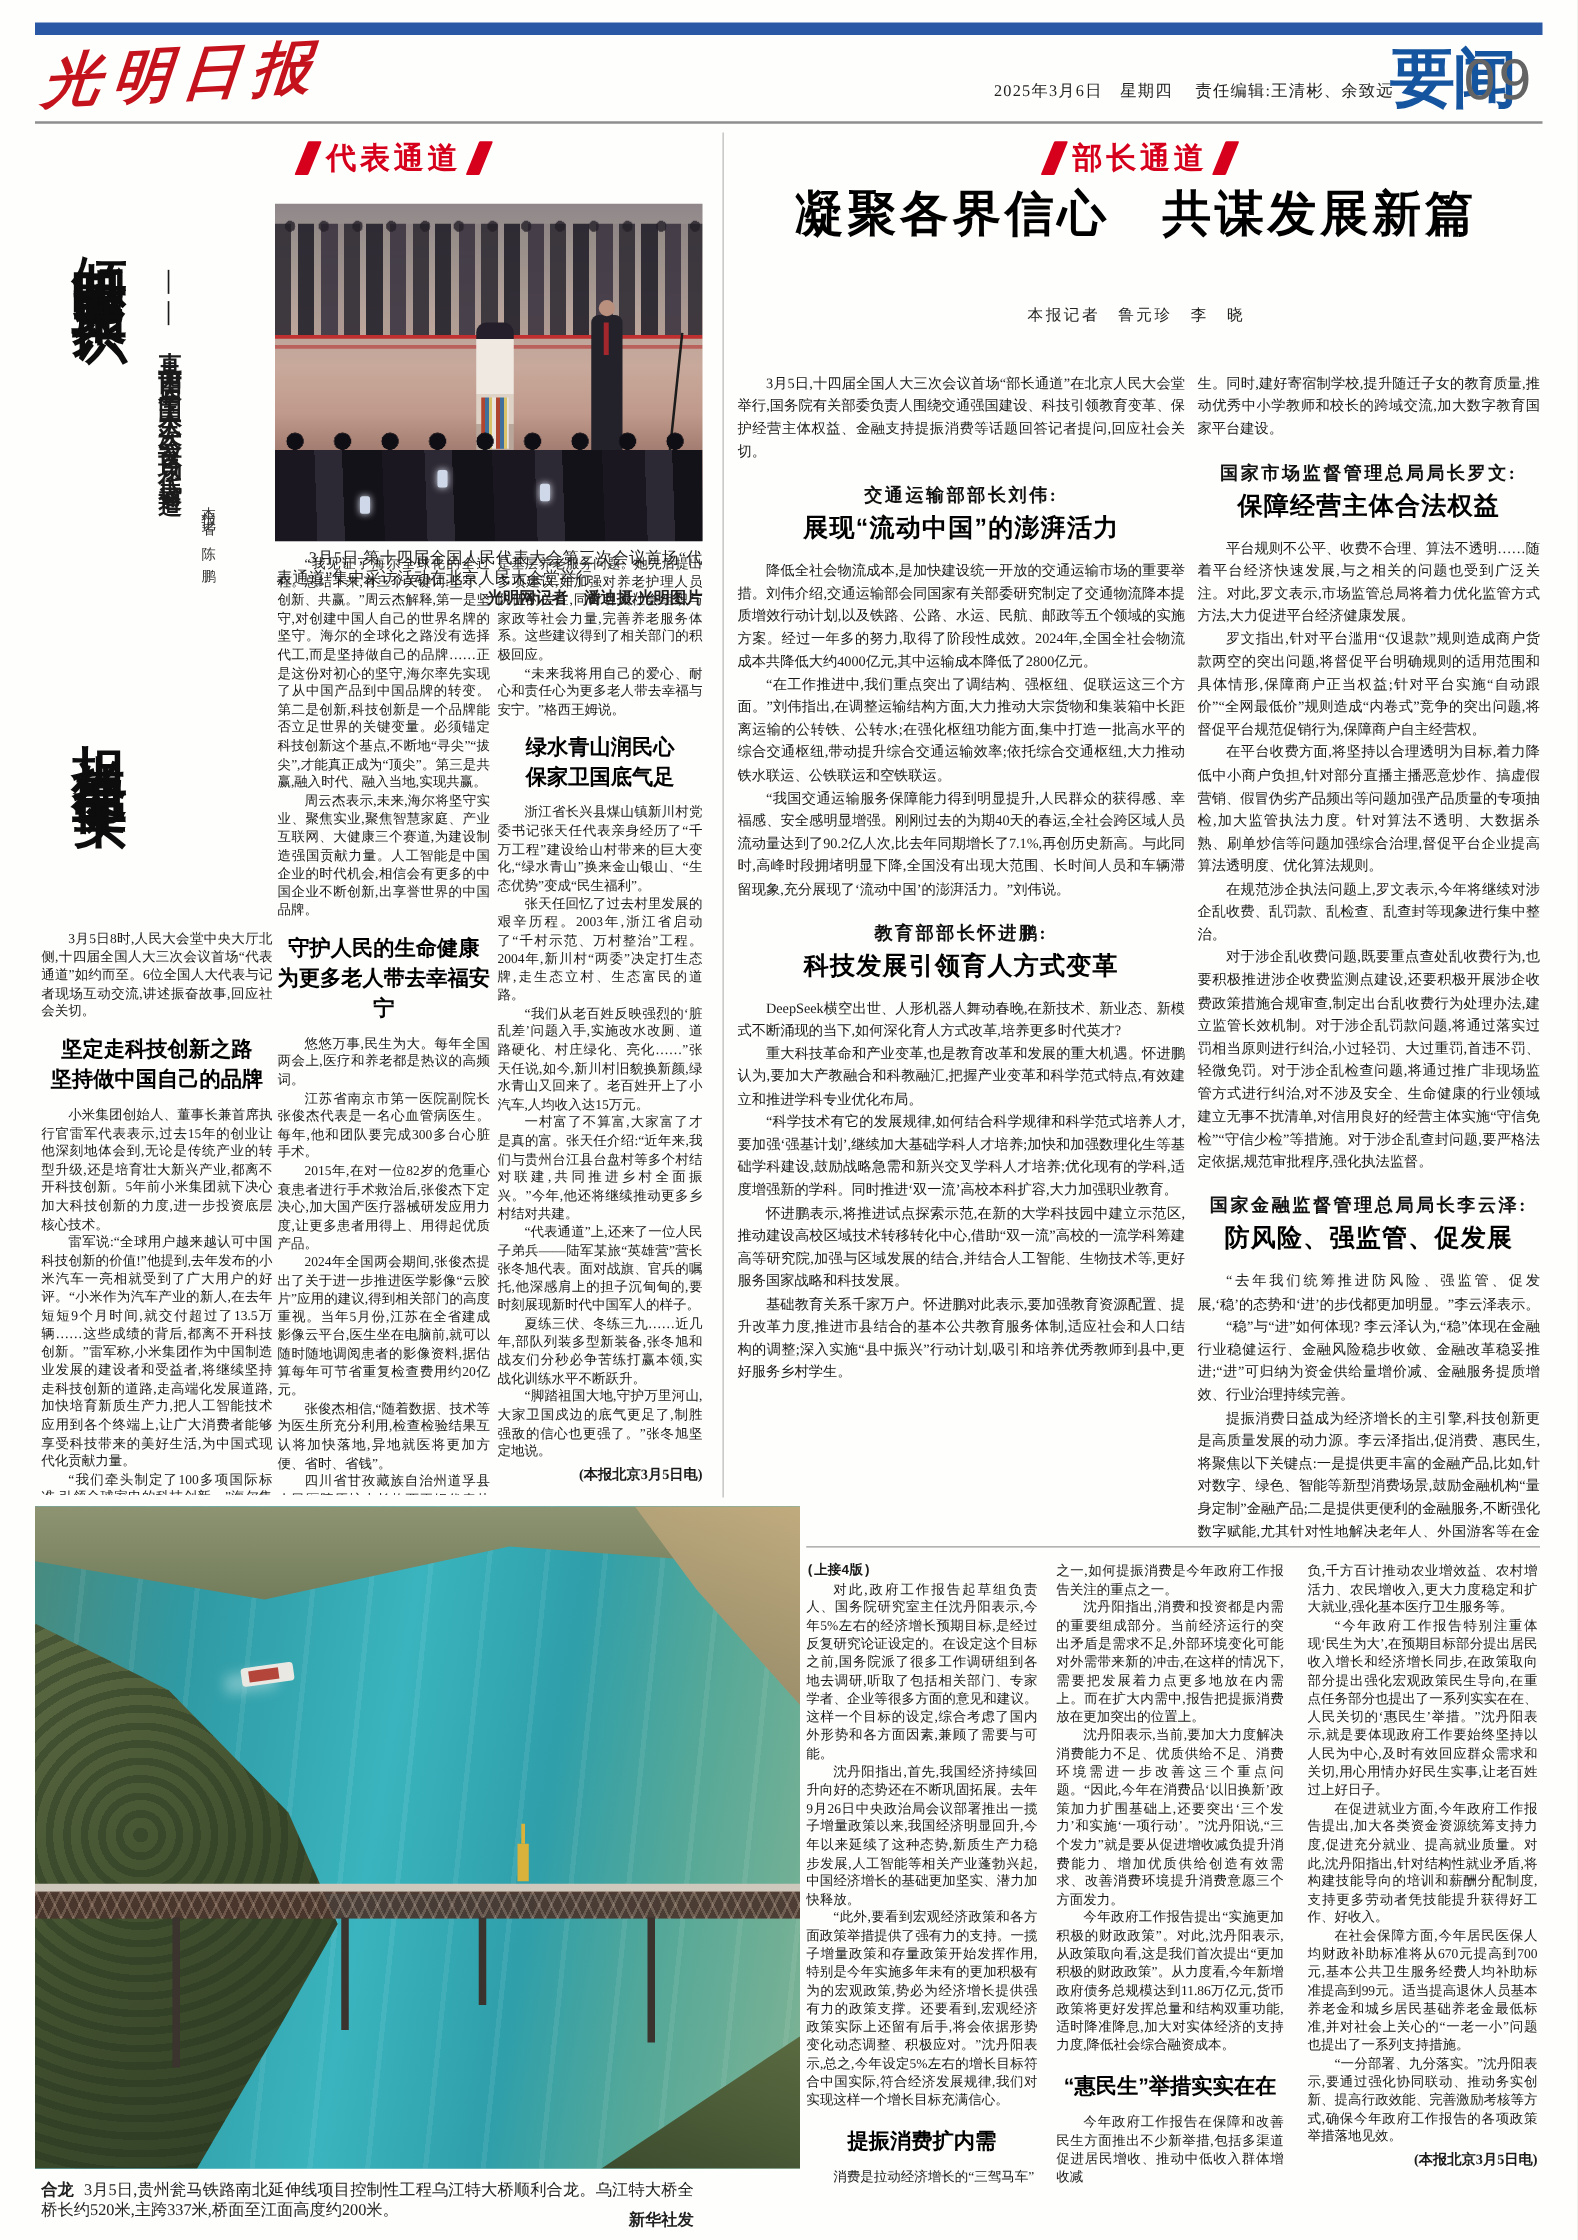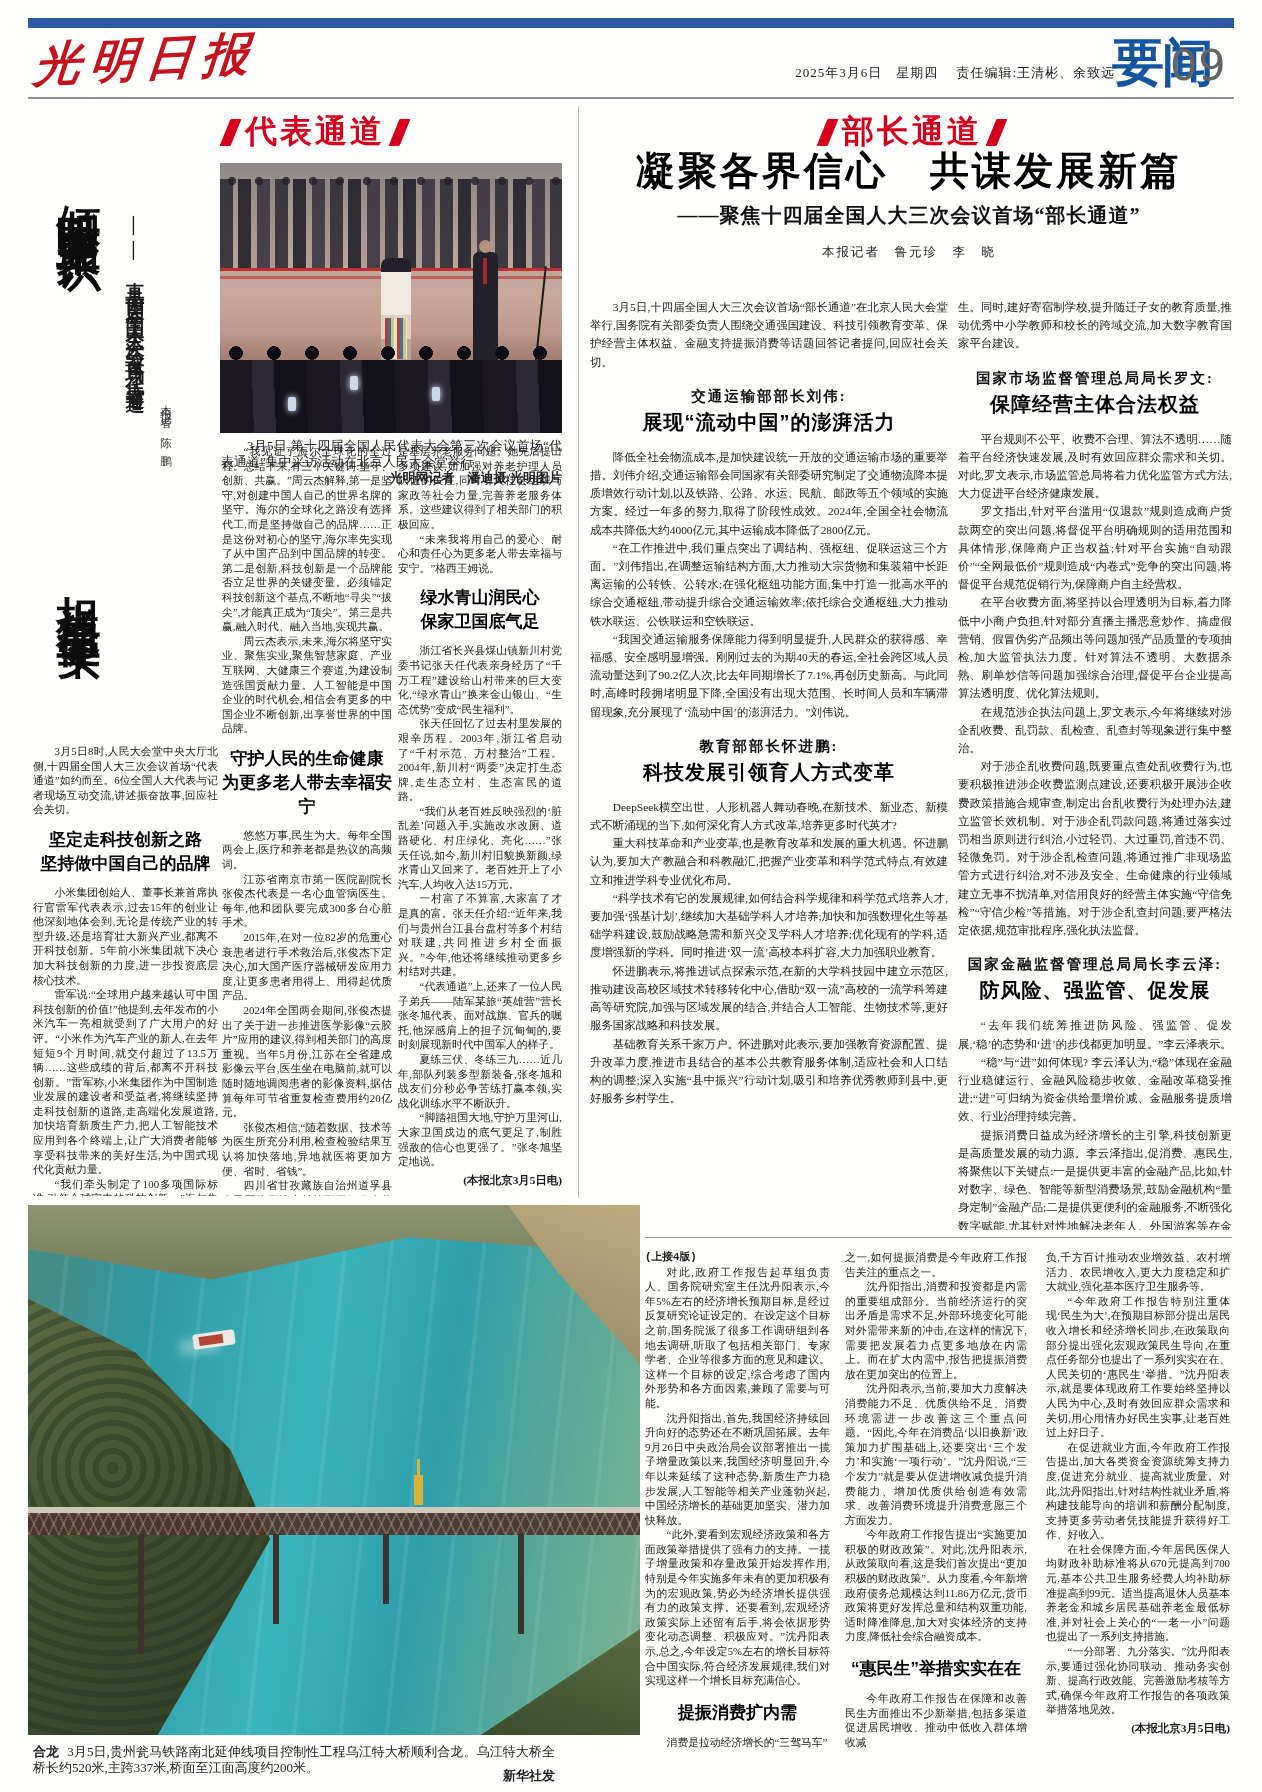--- a/index.html
+++ b/index.html
@@ -13,21 +13,21 @@
         letter-spacing:9px;transform:rotate(-3deg) skewX(-8deg);font-family:"DejaVu Serif",serif;}
   .dateline{left:700px;top:64px;width:415px;text-align:right;font-size:13px;font-weight:400;color:#222;letter-spacing:1px;}
   .yaowen{left:1112px;top:28px;font-size:52px;font-weight:900;color:#15549f;letter-spacing:-2px;font-family:"Liberation Serif",serif;}
   .pagenum{left:1170px;top:40px;font-size:43px;color:#646464;font-family:"DejaVu Sans",sans-serif;font-weight:400;letter-spacing:1px;}
   .headrule{left:28px;top:97px;width:1206px;height:1.5px;background:#8e8e8e;}
   .vrule{left:578px;top:106px;width:1px;height:1092px;background:#b9b9b9;}
   .botrule{left:645px;top:1237px;width:587px;height:1px;background:#9a9a9a;}
 
   
   .badge{display:flex;align-items:center;gap:9px;justify-content:center;}
-  .badge b{color:#d6001c;font-size:32px;font-weight:900;letter-spacing:3px;font-family:"Liberation Sans","DejaVu Sans",sans-serif;}
+  .badge b{color:#d6001c;font-size:24px;font-weight:900;letter-spacing:3px;font-family:"Liberation Sans","DejaVu Sans",sans-serif;}
   .slash{width:11px;height:27px;background:#d6001c;transform:skewX(-22deg);border-radius:1px;}
 
   
   .col{overflow:hidden;}
   .bp{margin:0;font-size:10.8px;line-height:14.6px;text-align:justify;text-indent:2em;color:#1a1a1a;}
   .rp{margin:0;font-size:11.4px;line-height:18.2px;text-align:justify;text-indent:2em;color:#1a1a1a;}
   .cont{text-indent:0;}
   .subhead{font-family:"Liberation Sans","DejaVu Sans",sans-serif;font-weight:800;text-align:center;
            font-size:17px;line-height:24px;margin:11px 0 9px;color:#000;}
   .bsub{font-family:"Liberation Sans","DejaVu Sans",sans-serif;font-weight:800;text-align:center;
@@ -203,21 +203,20 @@
       </div>
     <p class="bp cont datel">(本报北京3月5日电)</p>
   </div>
 
   <div class="abs badge" style="left:822px;top:110px;width:180px;">
     <i class="slash"></i>
     <b>部长通道</b>
     <i class="slash"></i>
   </div>
   <div class="abs rhead">凝聚各界信心　共谋发展新篇</div>
-  <div class="abs rsub">——聚焦十四届全国人大三次会议首场“部长通道”</div>
   <div class="abs rby">本报记者　鲁元珍　李　晓</div>
 
   <div class="abs col" style="left:590px;top:298px;width:358px;height:932px;">
     <p class="rp">3月5日,十四届全国人大三次会议首场“部长通道”在北京人民大会堂举行,国务院有关部委负责人围绕交通强国建设、科技引领教育变革、保护经营主体权益、金融支持提振消费等话题回答记者提问,回应社会关切。</p>
     <div class="mlabel">交通运输部部长刘伟:</div>
     <div class="mtitle">展现“流动中国”的澎湃活力</div>
     <div>
         <p class="rp">降低全社会物流成本,是加快建设统一开放的交通运输市场的重要举措。刘伟介绍,交通运输部会同国家有关部委研究制定了交通物流降本提质增效行动计划,以及铁路、公路、水运、民航、邮政等五个领域的实施方案。经过一年多的努力,取得了阶段性成效。2024年,全国全社会物流成本共降低大约4000亿元,其中运输成本降低了2800亿元。</p>
         <p class="rp">“在工作推进中,我们重点突出了调结构、强枢纽、促联运这三个方面。”刘伟指出,在调整运输结构方面,大力推动大宗货物和集装箱中长距离运输的公转铁、公转水;在强化枢纽功能方面,集中打造一批高水平的综合交通枢纽,带动提升综合交通运输效率;依托综合交通枢纽,大力推动铁水联运、公铁联运和空铁联运。</p>
         <p class="rp">“我国交通运输服务保障能力得到明显提升,人民群众的获得感、幸福感、安全感明显增强。刚刚过去的为期40天的春运,全社会跨区域人员流动量达到了90.2亿人次,比去年同期增长了7.1%,再创历史新高。与此同时,高峰时段拥堵明显下降,全国没有出现大范围、长时间人员和车辆滞留现象,充分展现了‘流动中国’的澎湃活力。”刘伟说。</p>
@@ -231,21 +230,21 @@
         <p class="rp">怀进鹏表示,将推进试点探索示范,在新的大学科技园中建立示范区,推动建设高校区域技术转移转化中心,借助“双一流”高校的一流学科筹建高等研究院,加强与区域发展的结合,并结合人工智能、生物技术等,更好服务国家战略和科技发展。</p>
         <p class="rp">基础教育关系千家万户。怀进鹏对此表示,要加强教育资源配置、提升改革力度,推进市县结合的基本公共教育服务体制,适应社会和人口结构的调整;深入实施“县中振兴”行动计划,吸引和培养优秀教师到县中,更好服务乡村学生。</p>
       </div>
   </div>
 
   <div class="abs col" style="left:958px;top:298px;width:274px;height:932px;">
     <p class="rp cont">生。同时,建好寄宿制学校,提升随迁子女的教育质量,推动优秀中小学教师和校长的跨域交流,加大数字教育国家平台建设。</p>
     <div class="mlabel">国家市场监督管理总局局长罗文:</div>
     <div class="mtitle">保障经营主体合法权益</div>
     <div>
-        <p class="rp">平台规则不公平、收费不合理、算法不透明……随着平台经济快速发展,及时有效回应群众需求和关切。对此,罗文表示,市场监管总局将着力优化监管方式方法,大力促进平台经济健康发展。</p>
+        <p class="rp">平台规则不公平、收费不合理、算法不透明……随着平台经济快速发展,与之相关的问题也受到广泛关注。对此,罗文表示,市场监管总局将着力优化监管方式方法,大力促进平台经济健康发展。</p>
         <p class="rp">罗文指出,针对平台滥用“仅退款”规则造成商户货款两空的突出问题,将督促平台明确规则的适用范围和具体情形,保障商户正当权益;针对平台实施“自动跟价”“全网最低价”规则造成“内卷式”竞争的突出问题,将督促平台规范促销行为,保障商户自主经营权。</p>
         <p class="rp">在平台收费方面,将坚持以合理透明为目标,着力降低中小商户负担,针对部分直播主播恶意炒作、搞虚假营销、假冒伪劣产品频出等问题加强产品质量的专项抽检,加大监管执法力度。针对算法不透明、大数据杀熟、刷单炒信等问题加强综合治理,督促平台企业提高算法透明度、优化算法规则。</p>
         <p class="rp">在规范涉企执法问题上,罗文表示,今年将继续对涉企乱收费、乱罚款、乱检查、乱查封等现象进行集中整治。</p>
         <p class="rp">对于涉企乱收费问题,既要重点查处乱收费行为,也要积极推进涉企收费监测点建设,还要积极开展涉企收费政策措施合规审查,制定出台乱收费行为处理办法,建立监管长效机制。对于涉企乱罚款问题,将通过落实过罚相当原则进行纠治,小过轻罚、大过重罚,首违不罚、轻微免罚。对于涉企乱检查问题,将通过推广非现场监管方式进行纠治,对不涉及安全、生命健康的行业领域建立无事不扰清单,对信用良好的经营主体实施“守信免检”“守信少检”等措施。对于涉企乱查封问题,要严格法定依据,规范审批程序,强化执法监督。</p>
       </div>
     <div class="mlabel">国家金融监督管理总局局长李云泽:</div>
     <div class="mtitle">防风险、强监管、促发展</div>
     <div>
         <p class="rp">“去年我们统筹推进防风险、强监管、促发展,‘稳’的态势和‘进’的步伐都更加明显。”李云泽表示。</p>
         <p class="rp">“稳”与“进”如何体现? 李云泽认为,“稳”体现在金融行业稳健运行、金融风险稳步收敛、金融改革稳妥推进;“进”可归纳为资金供给量增价减、金融服务提质增效、行业治理持续完善。</p>

